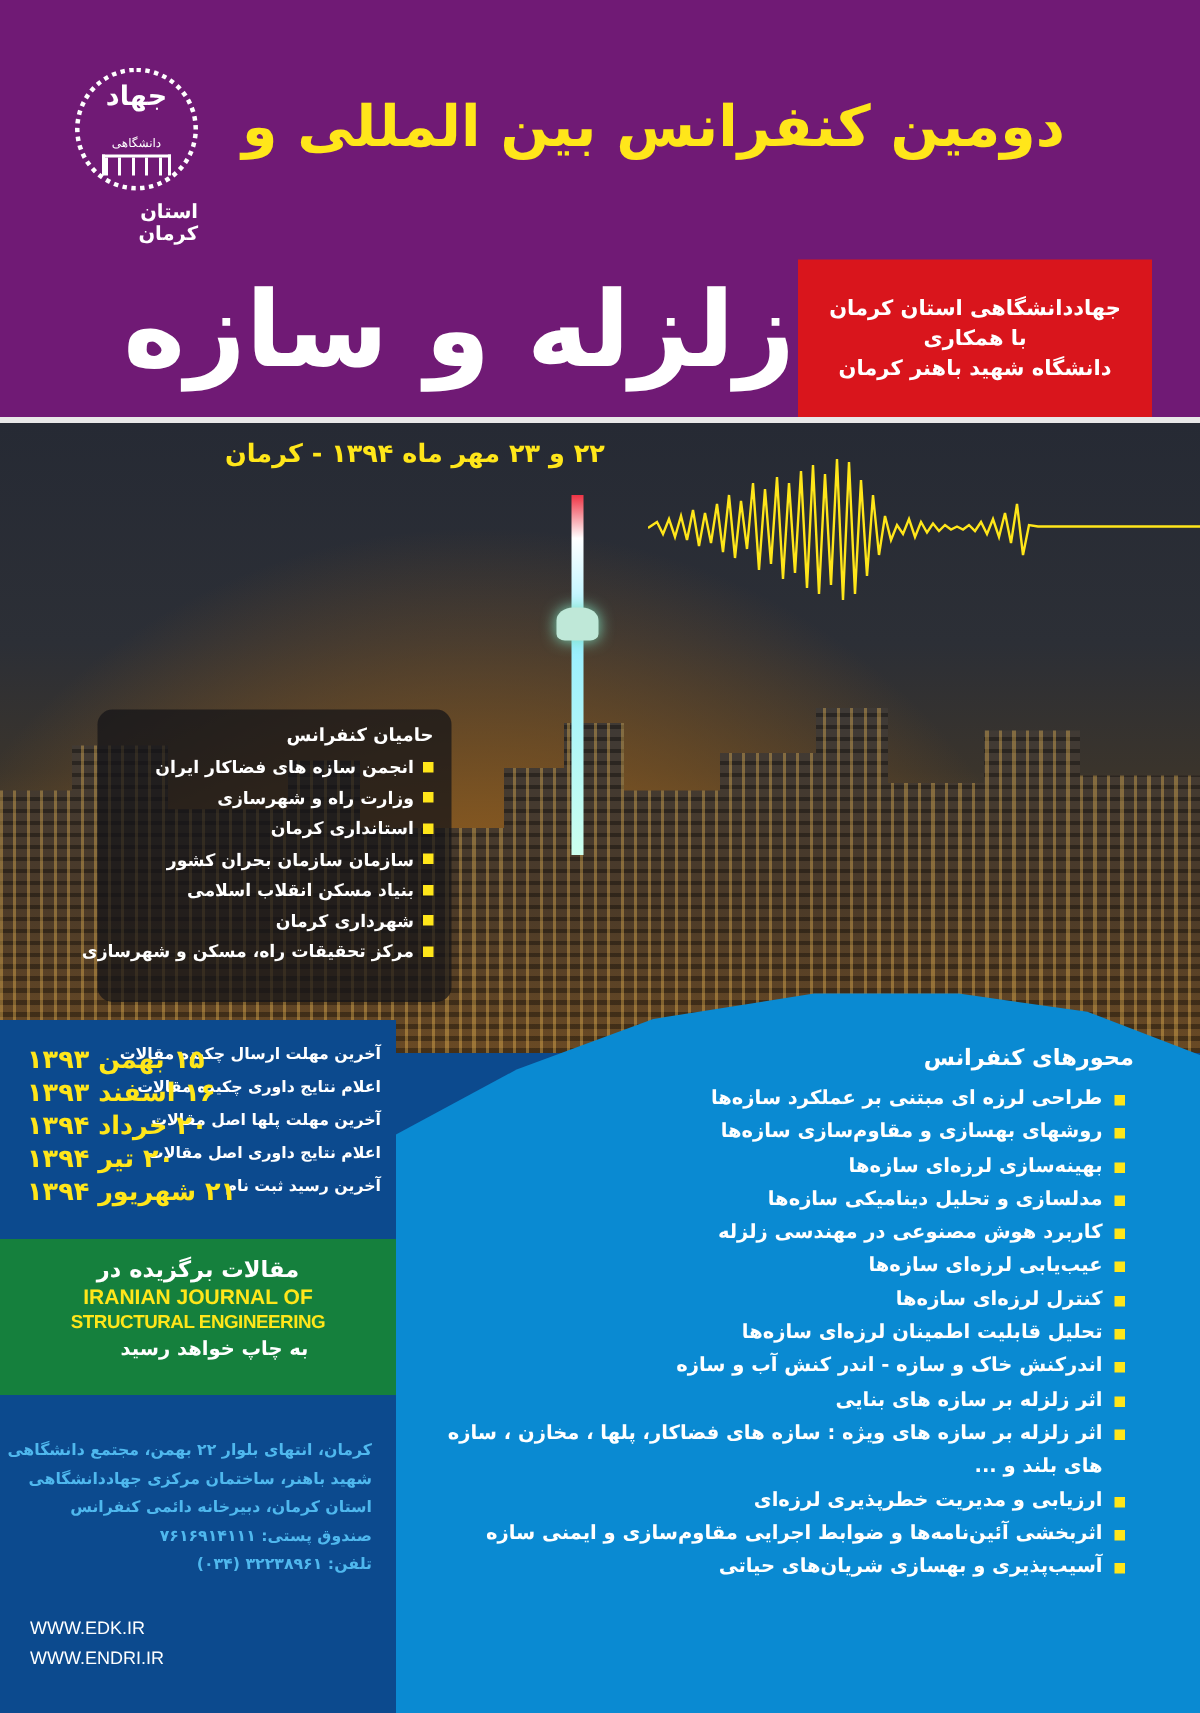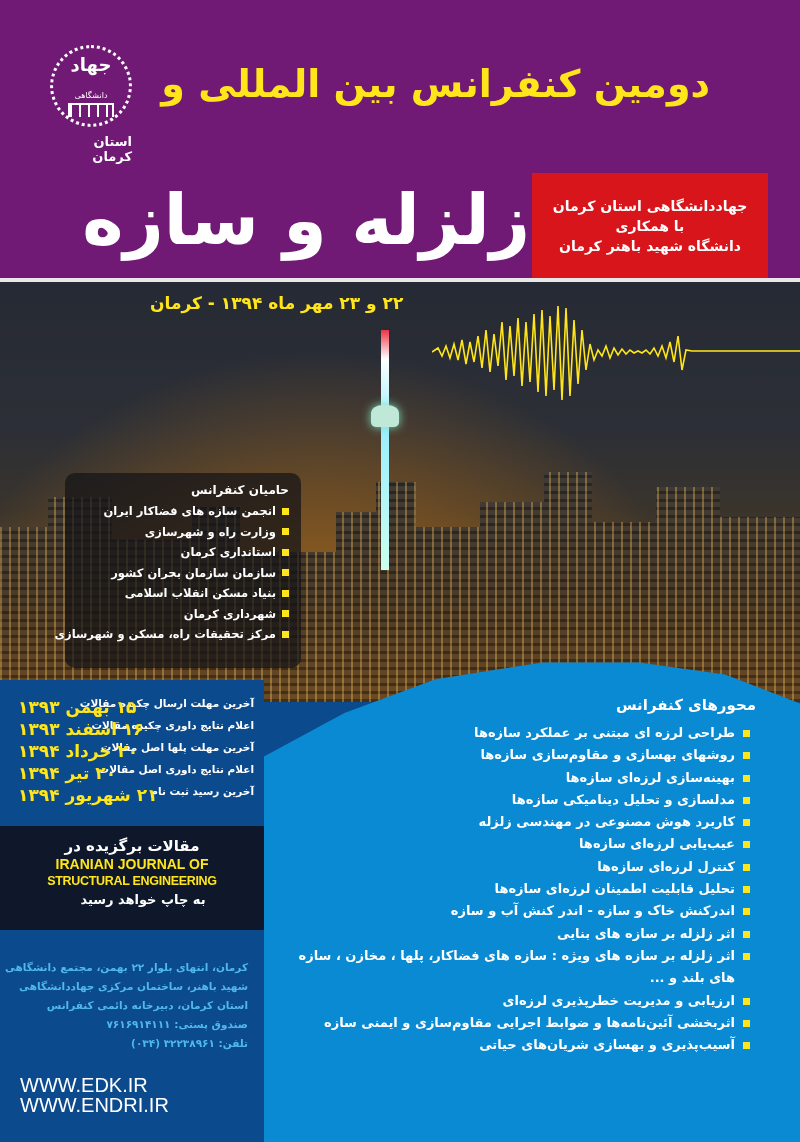--- a/index.html
+++ b/index.html
@@ -45,30 +45,30 @@
   .sponsors h3 { color: #fff; font-size: 12px; font-weight: bold; margin-bottom: 4px; }
   .sp-item { display: flex; align-items: center; color: #fff; font-size: 11.5px; font-weight: bold; line-height: 20.5px; white-space: nowrap; }
   .bullet { display: inline-block; width: 7px; height: 7px; background: #ffe61a; margin-left: 6px; flex: none; }
 
   .left-col { position: absolute; left: 0; top: 680px; width: 264px; height: 462px; background: #0c4a8e; }
   .deadlines { position: absolute; left: 0; top: 695px; width: 264px; }
   .dl-row { position: relative; height: 22px; }
   .dl-label { position: absolute; right: 10px; top: 2px; color: #fff; font-size: 10.5px; font-weight: bold; direction: rtl; white-space: nowrap; }
   .dl-date { position: absolute; left: 18px; top: 2px; color: #ffe61a; font-size: 17px; font-weight: bold; direction: rtl; white-space: nowrap; }
 
-  .journal { position: absolute; left: 0; top: 826px; width: 264px; height: 104px; background: #0f172a; text-align: center; padding-top: 10px; }
+  .journal { position: absolute; left: 0; top: 826px; width: 264px; height: 104px; background: #15803d; text-align: center; padding-top: 10px; }
   .journal .fa { color: #fff; font-weight: bold; font-size: 15px; direction: rtl; line-height: 20px; }
   .journal .en1 { color: #ffe61a; font-weight: bold; font-size: 14px; font-family: "Liberation Sans", sans-serif; line-height: 17px; }
   .journal .en2 { color: #ffe61a; font-weight: bold; font-size: 12.5px; font-family: "Liberation Sans", sans-serif; line-height: 16px; letter-spacing: -0.3px; }
   .journal .fa2 { color: #fff; font-weight: bold; font-size: 13px; direction: rtl; line-height: 22px; margin-left: 22px; }
 
   .address { position: absolute; left: 10px; top: 958px; width: 238px; direction: rtl; text-align: right; }
   .address div { color: #4fb8ee; font-size: 10.5px; font-weight: bold; line-height: 19px; white-space: nowrap; }
   .websites { position: absolute; left: 20px; top: 1075px; }
-  .websites div { color: #fff; font-family: "Liberation Sans", sans-serif; font-size: 20px; line-height: 20px; }
+  .websites div { color: #fff; font-family: "Liberation Sans", sans-serif; font-size: 12px; line-height: 20px; }
 
   .topics-bg { position: absolute; left: 264px; top: 660px; width: 536px; height: 482px; background: #0a8ad2;
                clip-path: polygon(0 20%, 15% 11%, 32% 4%, 52% 0.5%, 70% 0.5%, 86% 3%, 100% 9%, 100% 100%, 0 100%); }
   .topics { position: absolute; left: 290px; top: 696px; width: 460px; direction: rtl; }
   .topics h2 { color: #fff; font-size: 15px; font-weight: bold; margin-bottom: 8px; margin-right: -6px; }
   .topic { display: flex; align-items: flex-start; color: #fff; font-size: 13px; font-weight: bold; line-height: 22.3px; }
   .topic .bullet { margin-top: 8px; margin-left: 8px; }
   .topic span.t { white-space: normal; }
 </style>
 </head>

